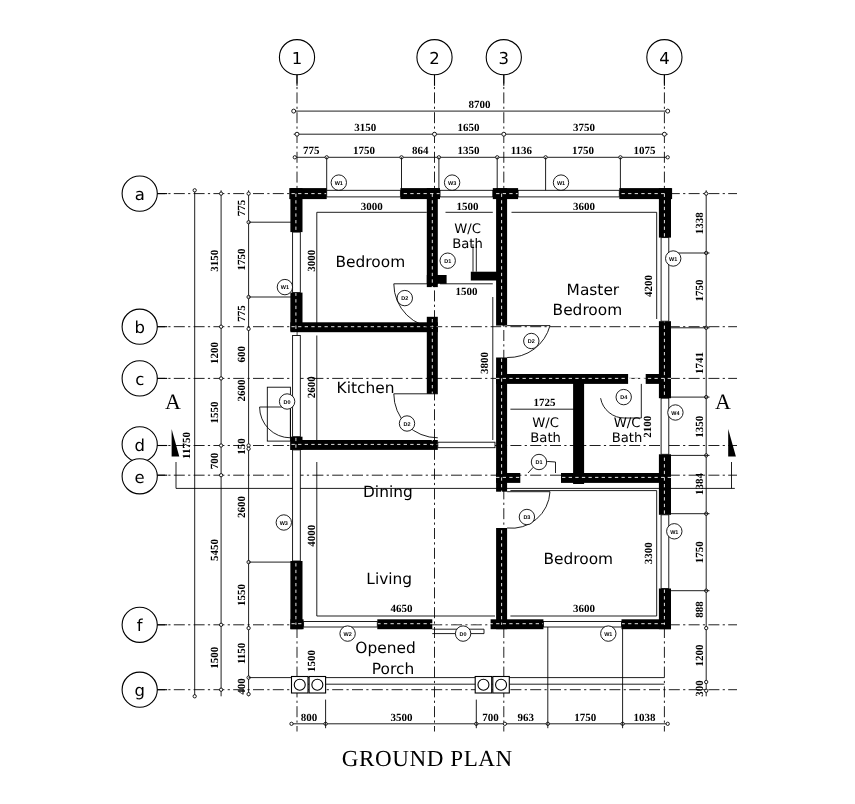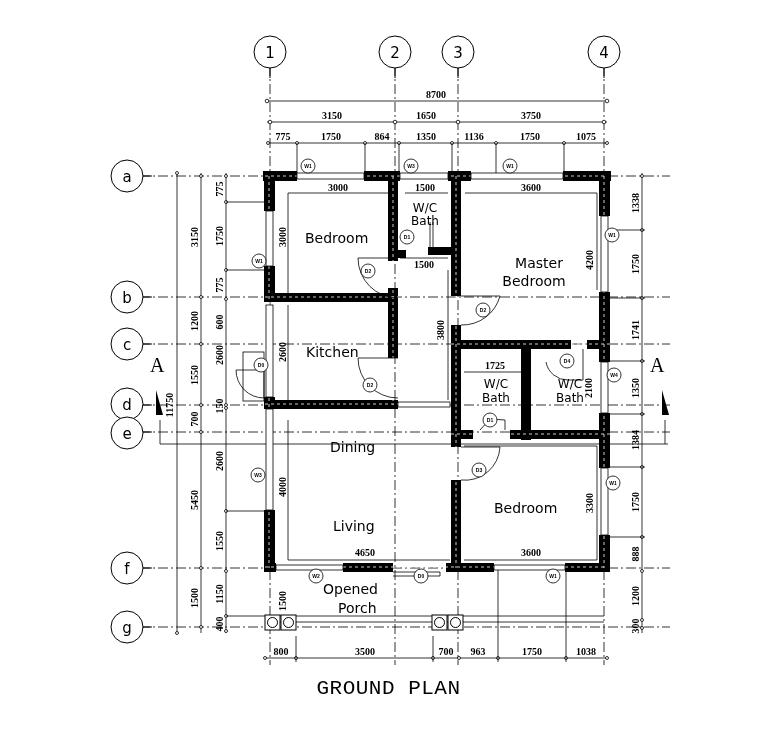--- a/index.html
+++ b/index.html
@@ -5,21 +5,21 @@
   html, body { margin: 0; padding: 0; background: #ffffff; }
   body { width: 777px; height: 731px; position: relative; overflow: hidden; }
   #plan { position: absolute; left: 0; top: 0; }
   .dim { font-family: "Liberation Serif", serif; font-size: 10px; fill: #000; font-weight: bold; }
   .room { font-family: "DejaVu Sans", sans-serif; font-size: 14px; fill: #000; }
   .room-sm { font-family: "DejaVu Sans", sans-serif; font-size: 12px; fill: #000; }
   .bubble-t { font-family: "DejaVu Sans", sans-serif; font-size: 15px; fill: #000; }
   .sec { font-family: "Liberation Serif", serif; font-size: 20px; fill: #000; }
   .tag { font-family: "Liberation Sans", sans-serif; font-size: 5px; font-weight: bold; fill: #000; }
   .title { position: absolute; left: 0; width: 777px; top: 677px; text-align: center;
-           font-family: Liberation Mono, monospace; font-size: 21px; color: #000; letter-spacing: 0.5px; }
+           font-family: Liberation Serif, serif; font-size: 21px; color: #000; letter-spacing: 0.5px; }
 </style>
 </head>
 <body>
 
 <svg id="plan" width="777" height="731" viewBox="0 0 777 731" xmlns="http://www.w3.org/2000/svg">
   <defs>
     <pattern id="dash" patternUnits="userSpaceOnUse" width="10" height="10"></pattern>
   </defs>
 
   <g stroke="#000" stroke-width="0.8" stroke-dasharray="10,3,2,3" fill="none">

